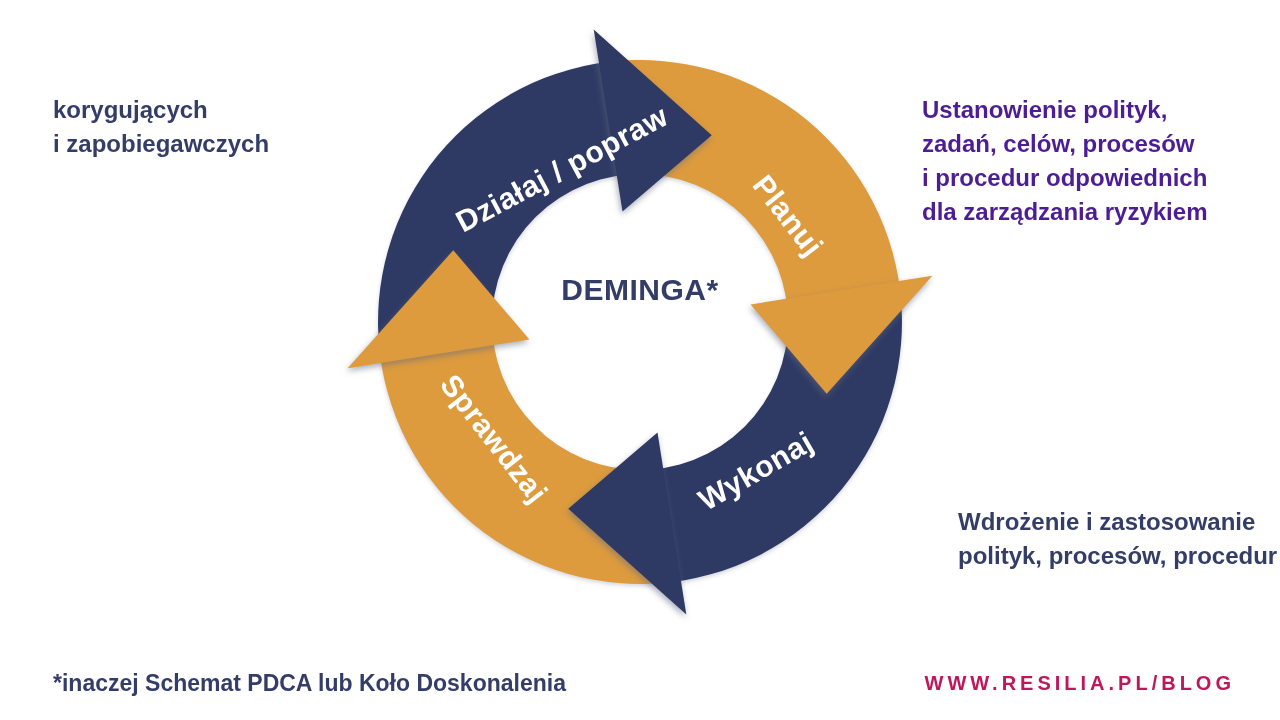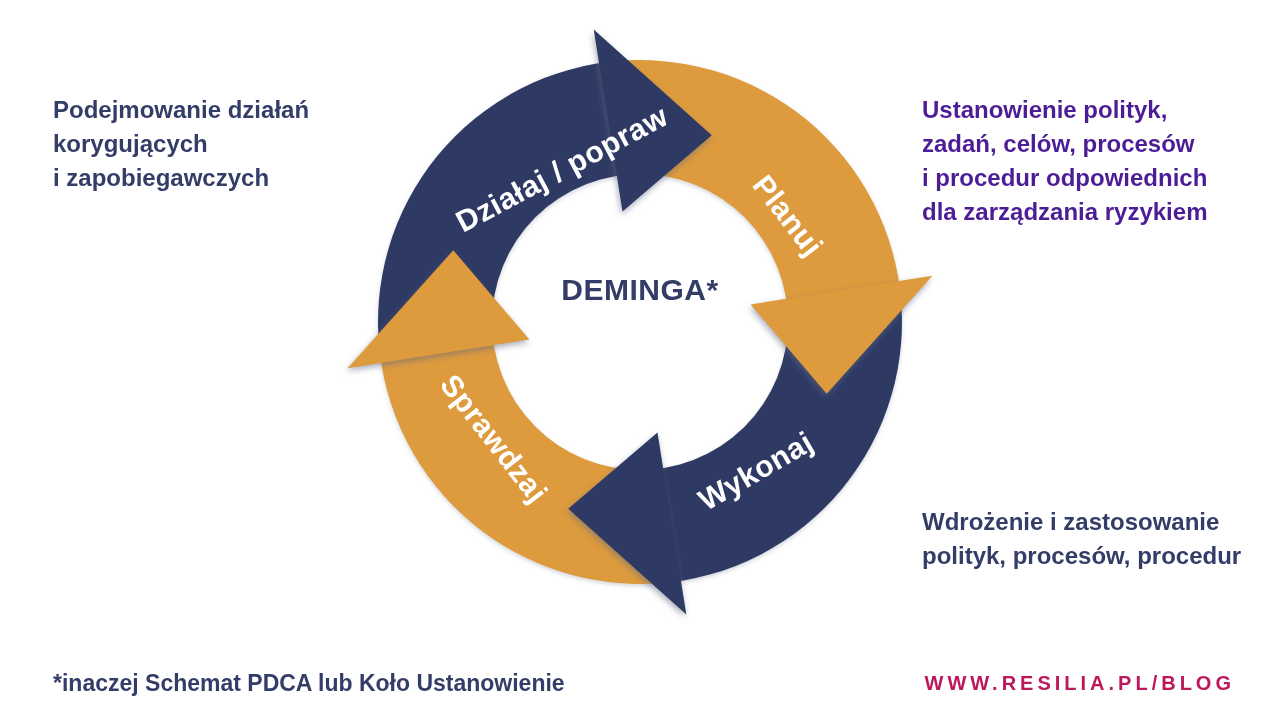--- a/index.html
+++ b/index.html
@@ -60,21 +60,21 @@
   }
   .note {
     position: absolute;
     font-weight: 700;
     font-size: 24px;
     line-height: 34px;
   }
   .note-top-left    { left: 53px;  top: 93px;  }
   .note-top-right   { left: 922px; top: 93px;  }
   .note-bottom-left { left: 53px;  top: 473px; }
-  .note-bottom-right{ left: 922px; top: 505px; }
+  .note-bottom-right{ left: 958px; top: 505px; }
   .footnote {
     position: absolute;
     left: 53px;
     top: 668px;
     font-weight: 700;
     font-size: 23px;
     line-height: 30px;
   }
   .website {
     position: absolute;
@@ -109,35 +109,34 @@
     <text class="ring-label" transform="translate(492,440) rotate(52)">Sprawdzaj</text>
   </svg>
 
   <div class="center-block">
     <div class="center-title" style="color: rgb(51, 61, 103);">
       <div>DEMINGA*</div>
     </div>
   </div>
 
   <div class="note note-top-left" style="color: rgb(51, 61, 103);">
-    <div>Podejmowanie działań</div>
     <div>korygujących</div>
     <div>i zapobiegawczych</div>
   </div>
 
   <div class="note note-top-right" style="color: #4c1d95;">
     <div>Ustanowienie polityk,</div>
     <div>zadań, celów, procesów</div>
     <div>i procedur odpowiednich</div>
     <div>dla zarządzania ryzykiem</div>
   </div>
 
 
   <div class="note note-bottom-right" style="color: rgb(51, 61, 103);">
     <div>Wdrożenie i zastosowanie</div>
     <div>polityk, procesów, procedur</div>
   </div>
 
-  <div class="footnote" style="color: rgb(51, 61, 103);">*inaczej Schemat PDCA lub Koło Ustanowienie</div>
+  <div class="footnote" style="color: rgb(51, 61, 103);">*inaczej Schemat PDCA lub Koło Doskonalenia</div>
 
   <div class="website" style="color: #be185d;">WWW.RESILIA.PL/BLOG</div>
 
 </div>
 
 </body></html>

